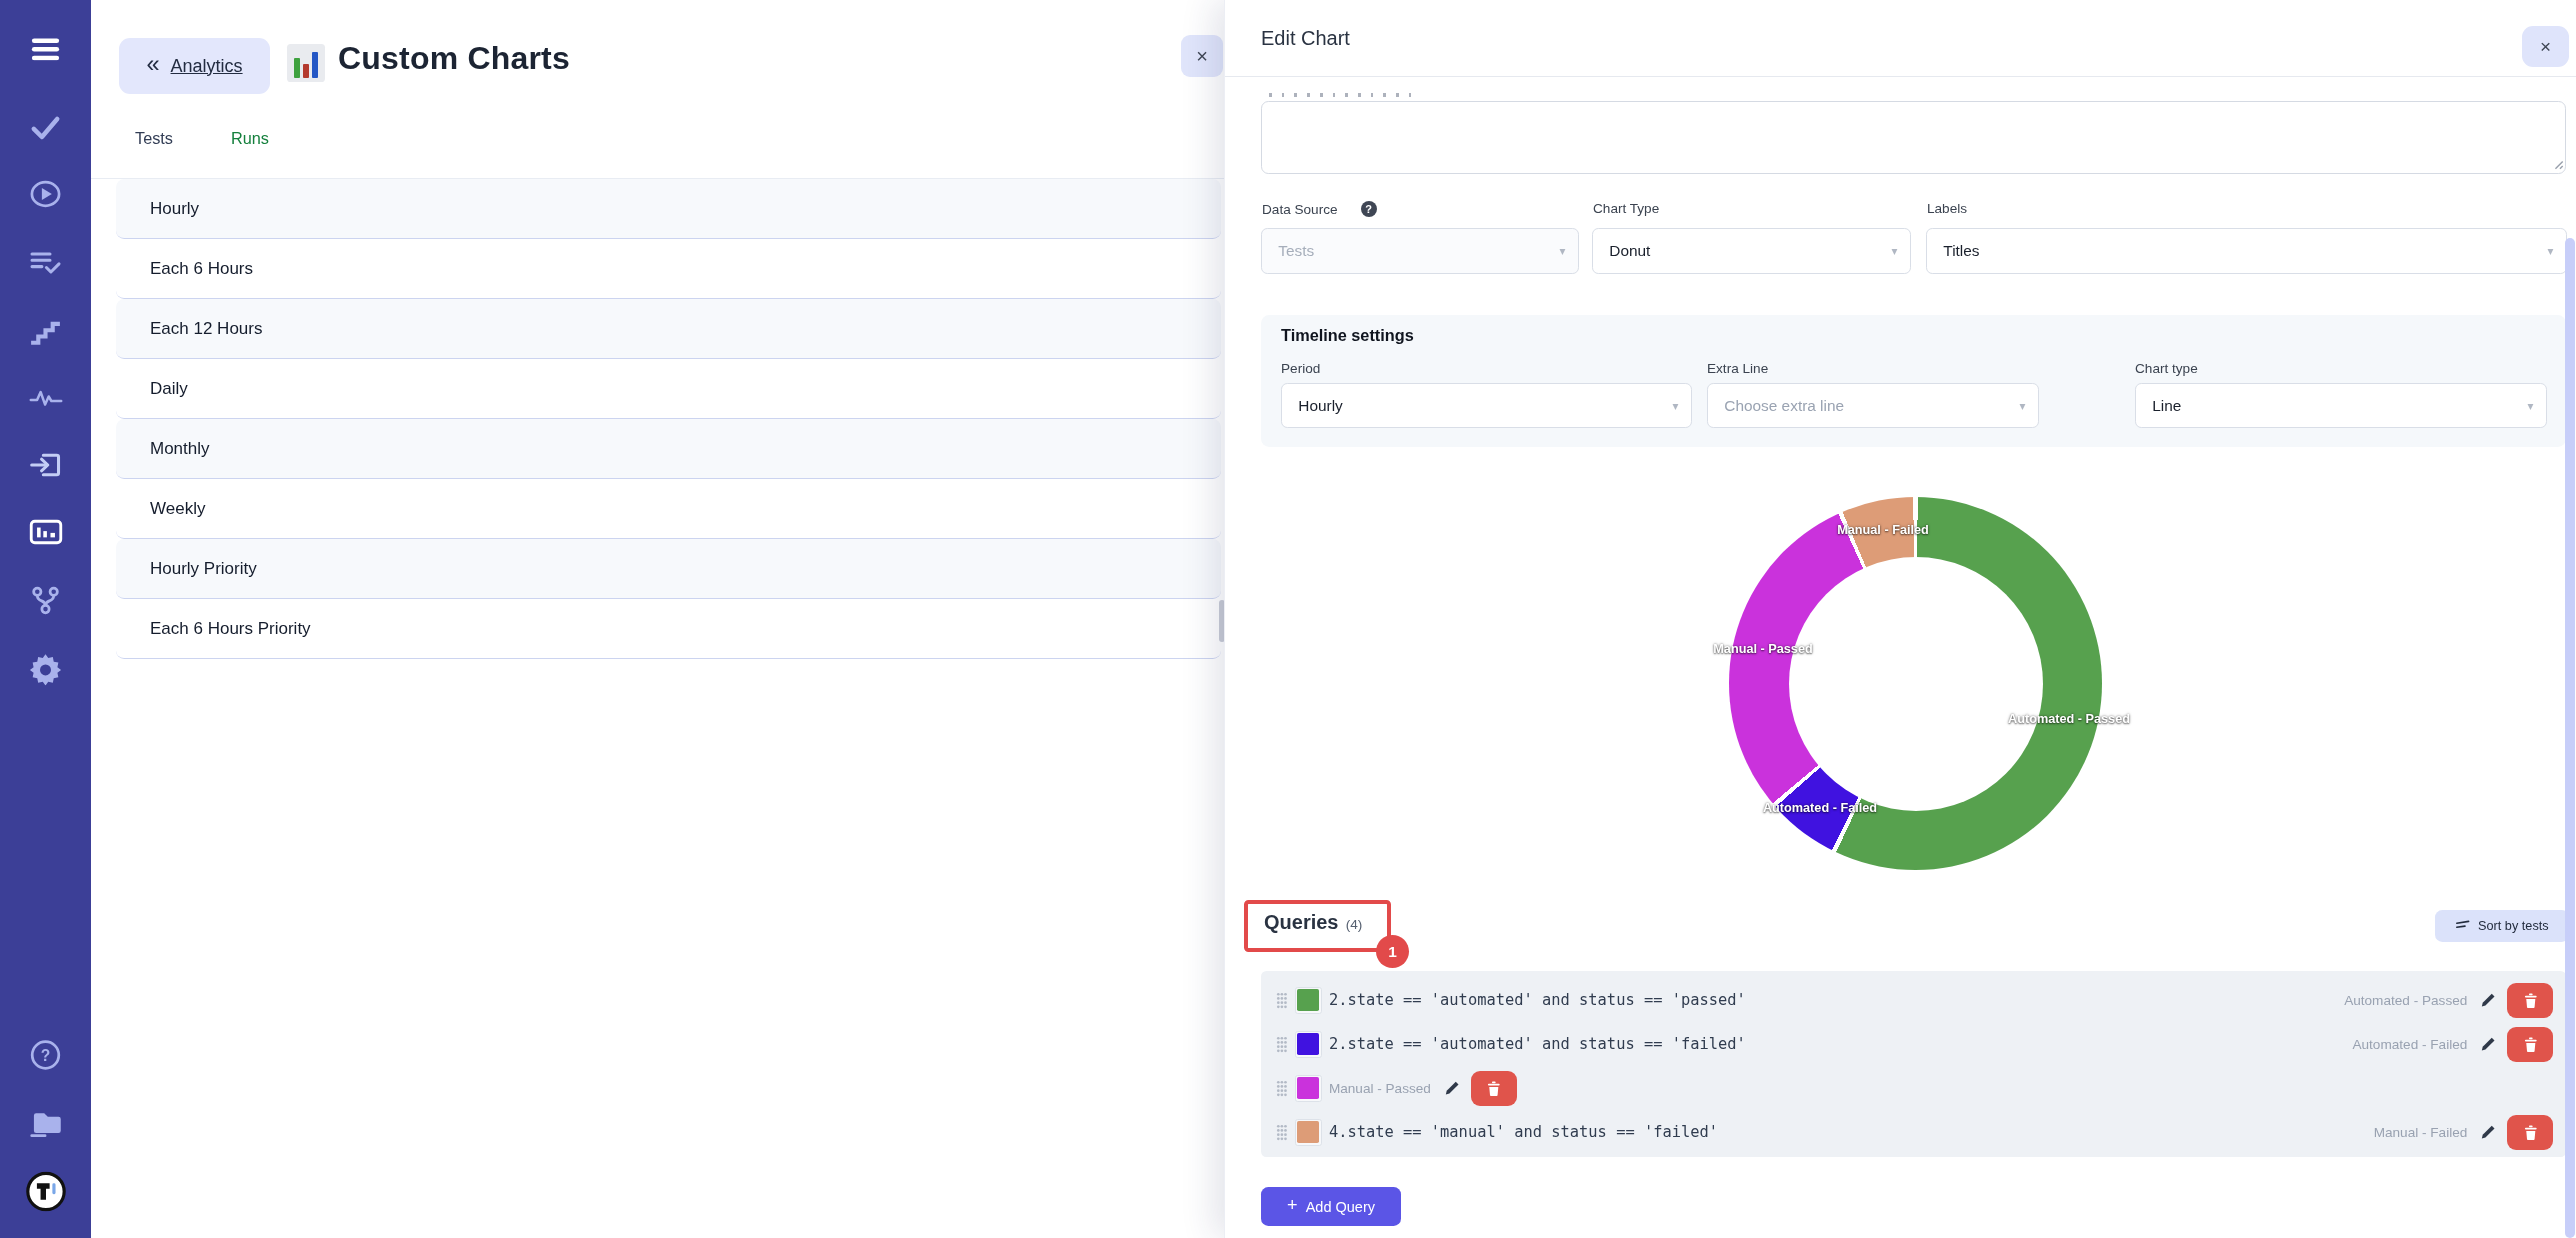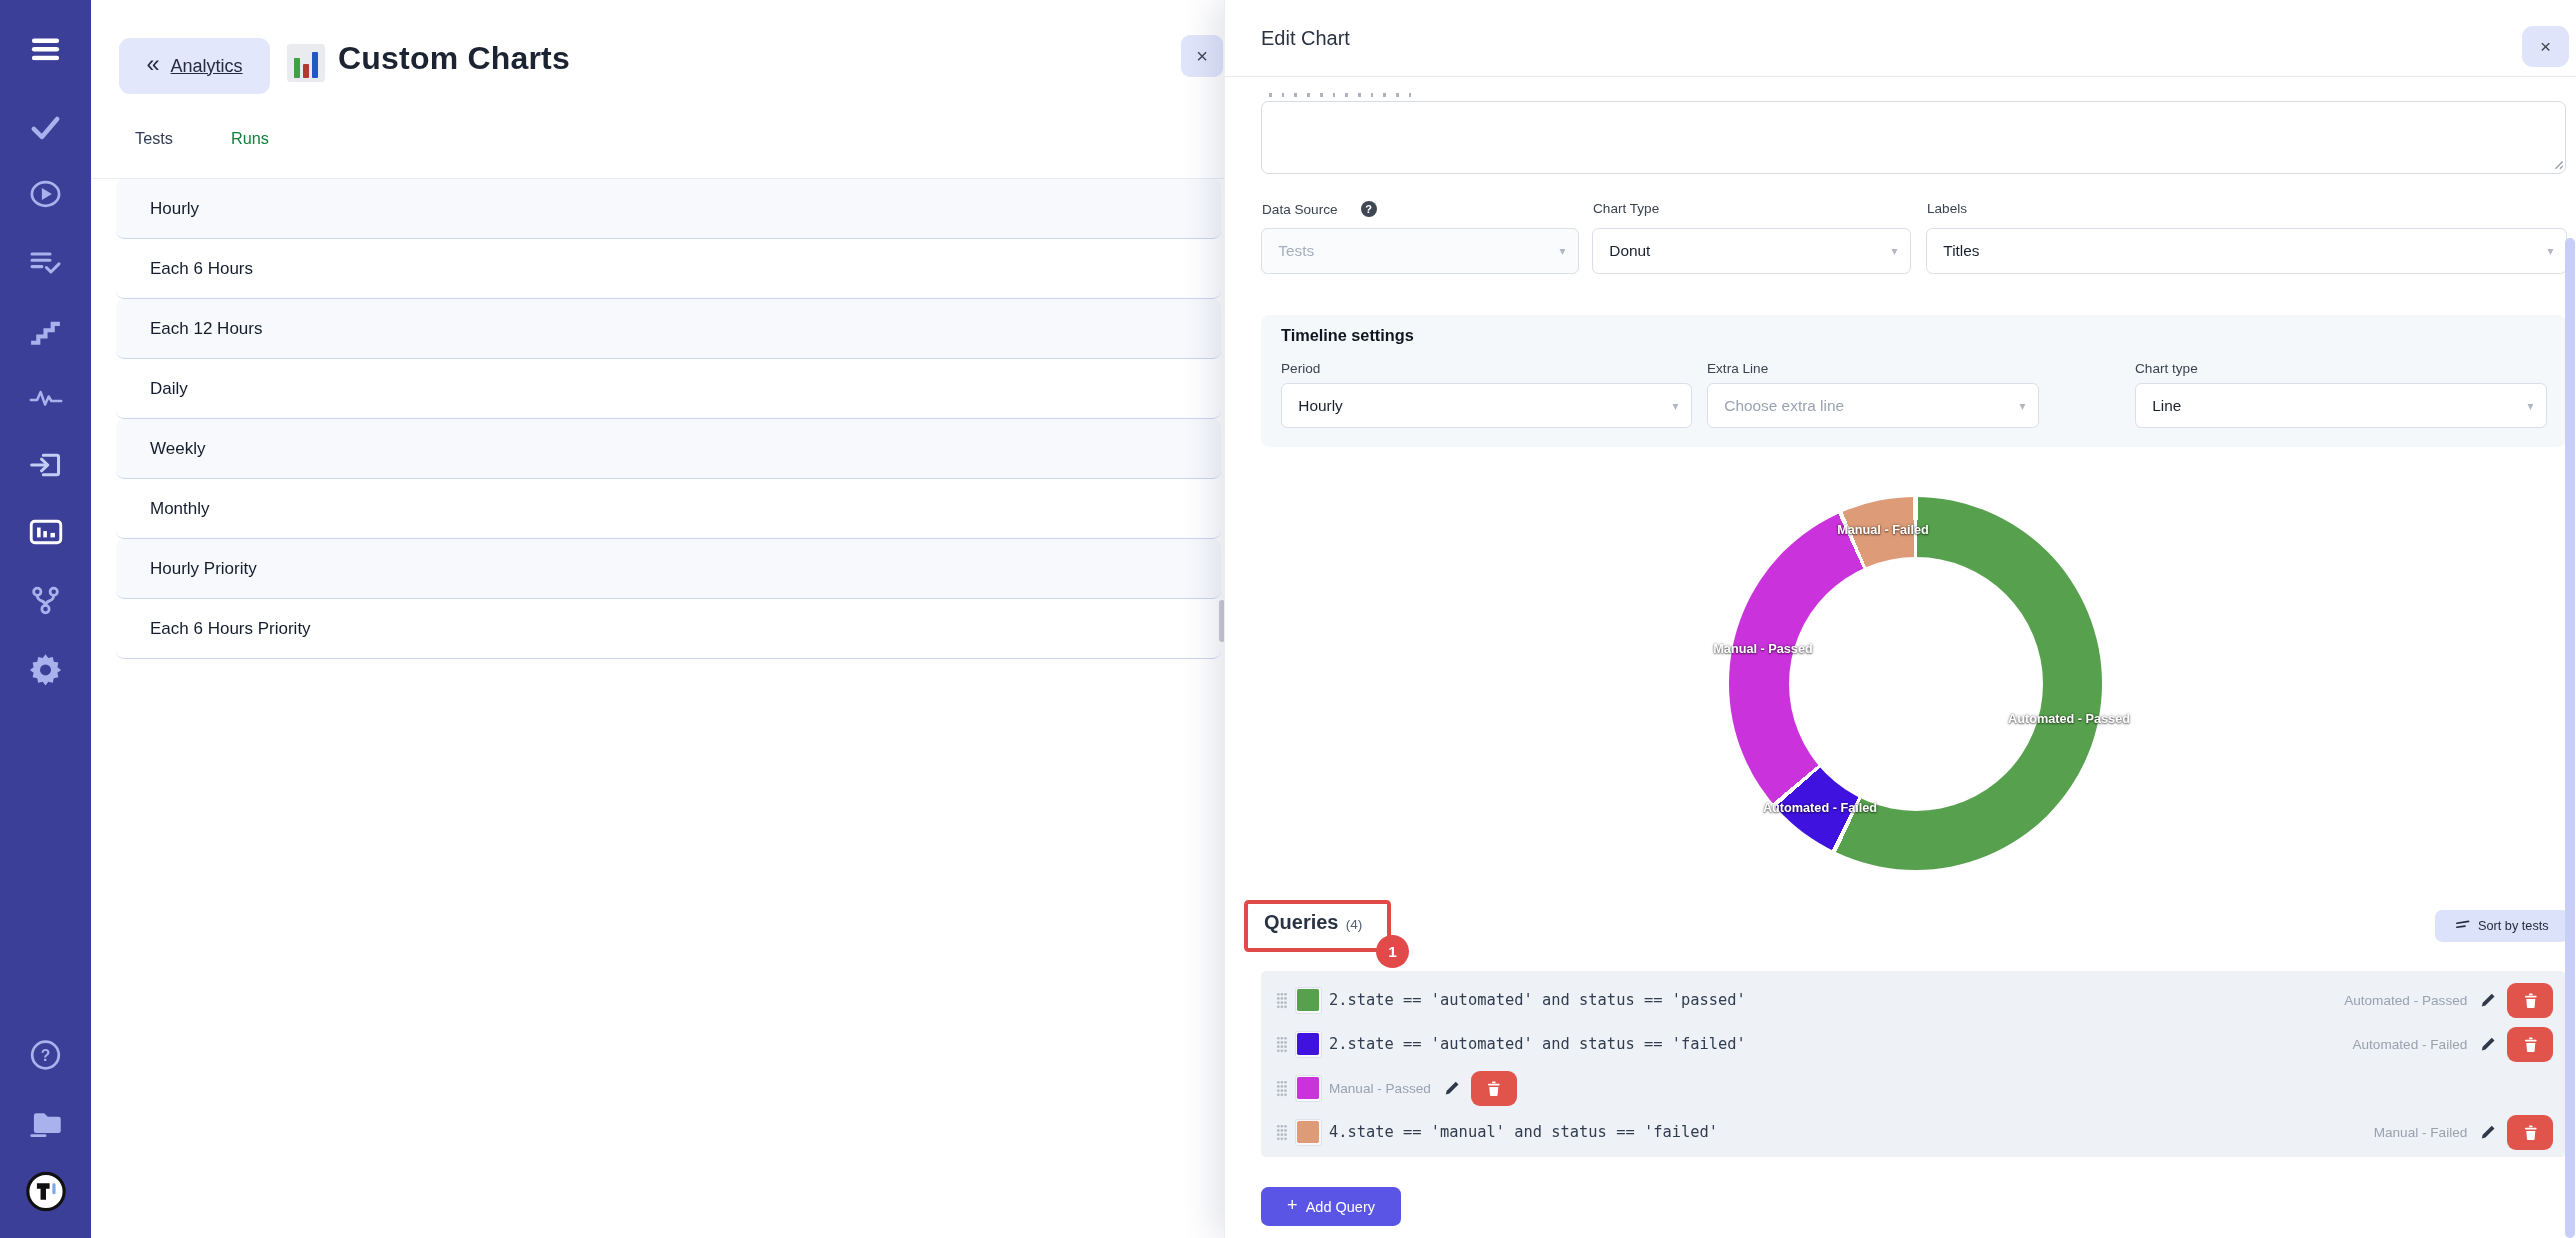--- a/index.html
+++ b/index.html
@@ -203,22 +203,22 @@
       <span class="tab active">Tests</span>
       <span class="tab">Runs</span>
     </div>
     <div class="tabs-divider"></div>
 
     <div class="chart-rows">
       <div class="chart-row">Hourly</div>
       <div class="chart-row">Each 6 Hours</div>
       <div class="chart-row">Each 12 Hours</div>
       <div class="chart-row">Daily</div>
+      <div class="chart-row">Monthly</div>
       <div class="chart-row">Weekly</div>
-      <div class="chart-row">Monthly</div>
       <div class="chart-row">Hourly Priority</div>
       <div class="chart-row">Each 6 Hours Priority</div>
     </div>
     <div class="left-scroll-thumb"></div>
   </div>
 
   <div class="drawer">
     <div class="drawer-title">Edit Chart</div>
     <div class="drawer-close">
       <span>×</span>

